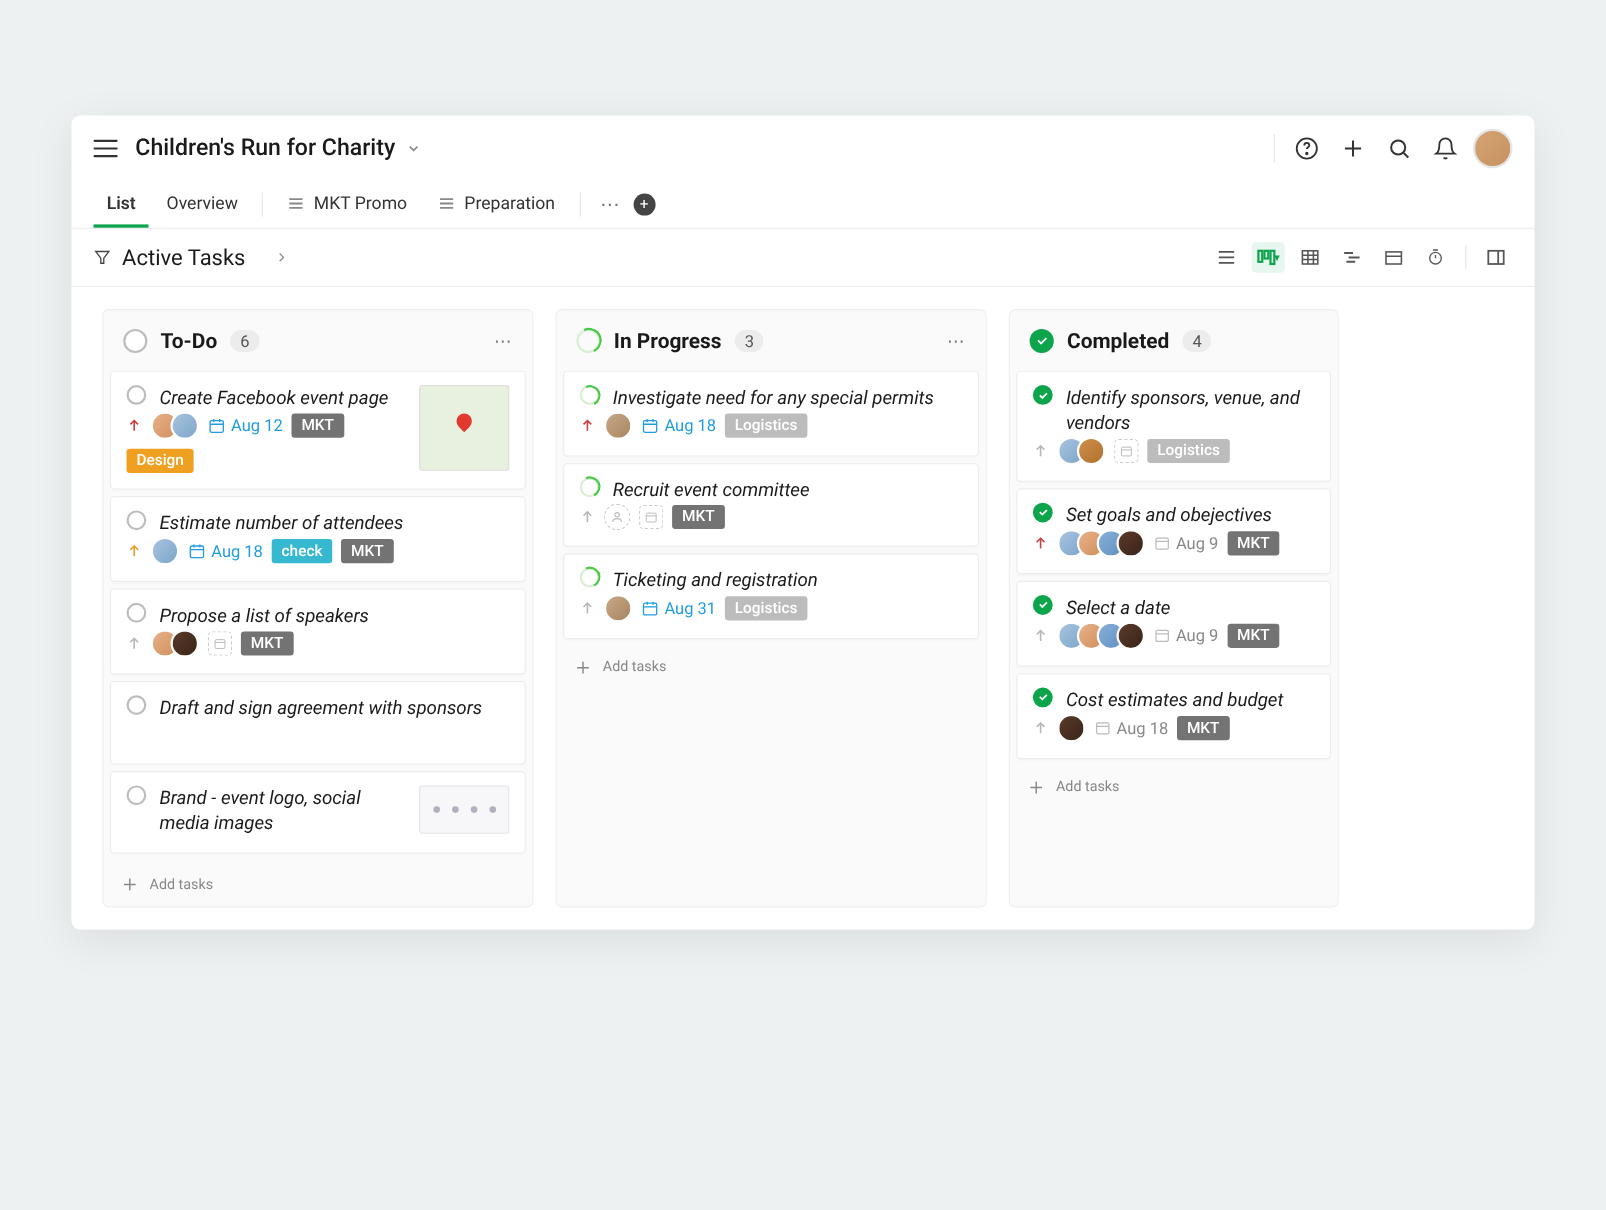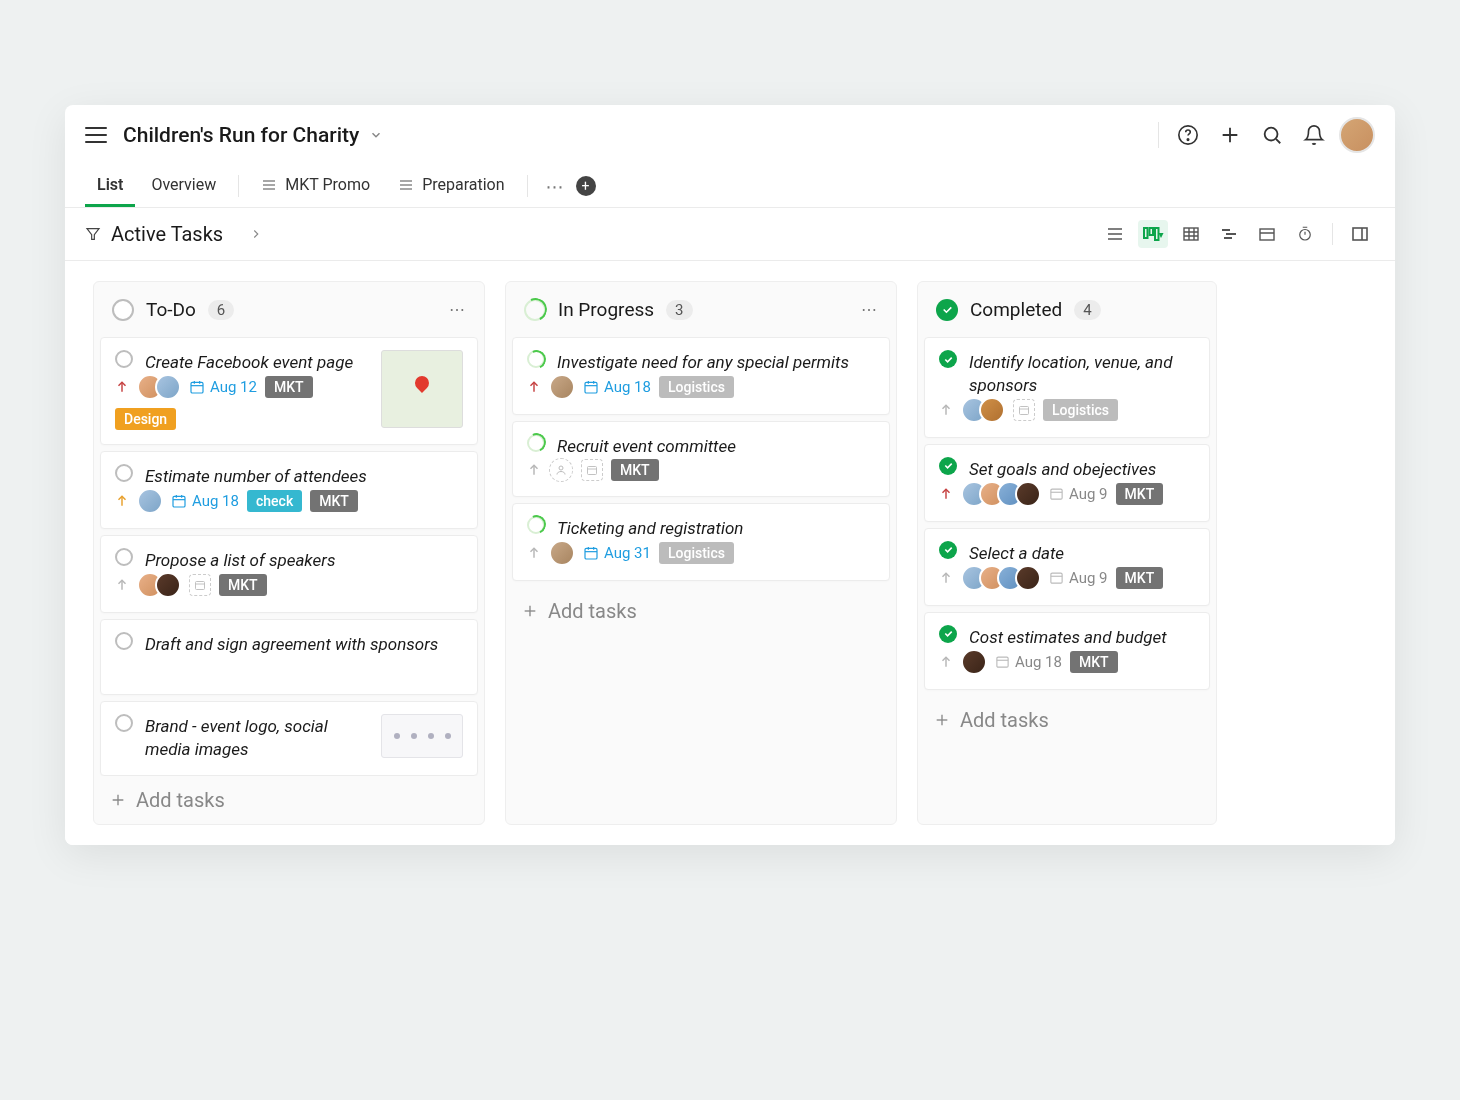--- a/index.html
+++ b/index.html
@@ -70,21 +70,21 @@
   width: 392px; flex-shrink: 0;
   background: #fafafa; border: 1px solid #eee; border-radius: 6px;
   display: flex; flex-direction: column;
   min-height: 0;
 }
 .column:last-child { width: 300px; }
 .col-header {
   display: flex; align-items: center; gap: 12px;
   padding: 16px 18px;
 }
-.col-title { font-size: 19px; font-weight: 400; }
+.col-title { font-size: 19px; font-weight: 700; }
 .count-badge {
   background: #ececec; color: #555; border-radius: 10px;
   padding: 1px 9px; font-size: 15px;
 }
 .col-more { margin-left: auto; color: #777; cursor: pointer; letter-spacing: 1px; }
 .status-circle {
   width: 22px; height: 22px; border-radius: 50%;
   border: 2px solid #bdbdbd; background: #fff; flex-shrink: 0;
 }
 .status-progress {
@@ -151,21 +151,21 @@
 .ph-cal { width:22px; height:22px; border:1px dashed #ccc; border-radius:4px; display:flex; align-items:center; justify-content:center; color:#bbb; }
 .tag {
   padding: 3px 9px; border-radius: 3px; color: #fff; font-size: 14px; font-weight: 500;
 }
 .tag.mkt{background:#737373;}
 .tag.design{background:#f0a020;}
 .tag.check{background:#35b8d0;}
 .tag.log{background:#bcbcbc;}
 .add-tasks {
   display: flex; align-items: center; gap: 10px; color: #888;
-  padding: 12px 16px; cursor: pointer; font-size: 20px;
+  padding: 12px 16px; cursor: pointer; font-size: 13px;
 }
 svg { display: block; }
 </style>
 </head>
 <body>
 
 <div class="app-window">
 
   <div class="header">
     <div class="menu-icon">
@@ -537,21 +537,21 @@
       </div>
       <div class="cards" style="flex:0 0 auto">
 
         <div class="card">
           <div class="ctitle">
             <div class="status-done" style="width:18px;height:18px">
                 <svg width="11" height="11" viewBox="0 0 24 24" fill="none" stroke-width="3.5">
                   <polyline points="5 12 10 17 19 8"></polyline>
                 </svg>
               </div>
-            <span>Identify location, venue, and sponsors</span>
+            <span>Identify sponsors, venue, and vendors</span>
           </div>
           <div class="meta">
             <svg class="prio low" width="14" height="16" viewBox="0 0 24 24" fill="none" stroke="currentColor" stroke-width="2.5">
                 <line x1="12" y1="20" x2="12" y2="4"></line>
                 <polyline points="6 10 12 4 18 10"></polyline>
               </svg>
             <div class="av-stack">
                 <div class="mini-av av2"></div>
                 <div class="mini-av av5"></div>
               </div>

